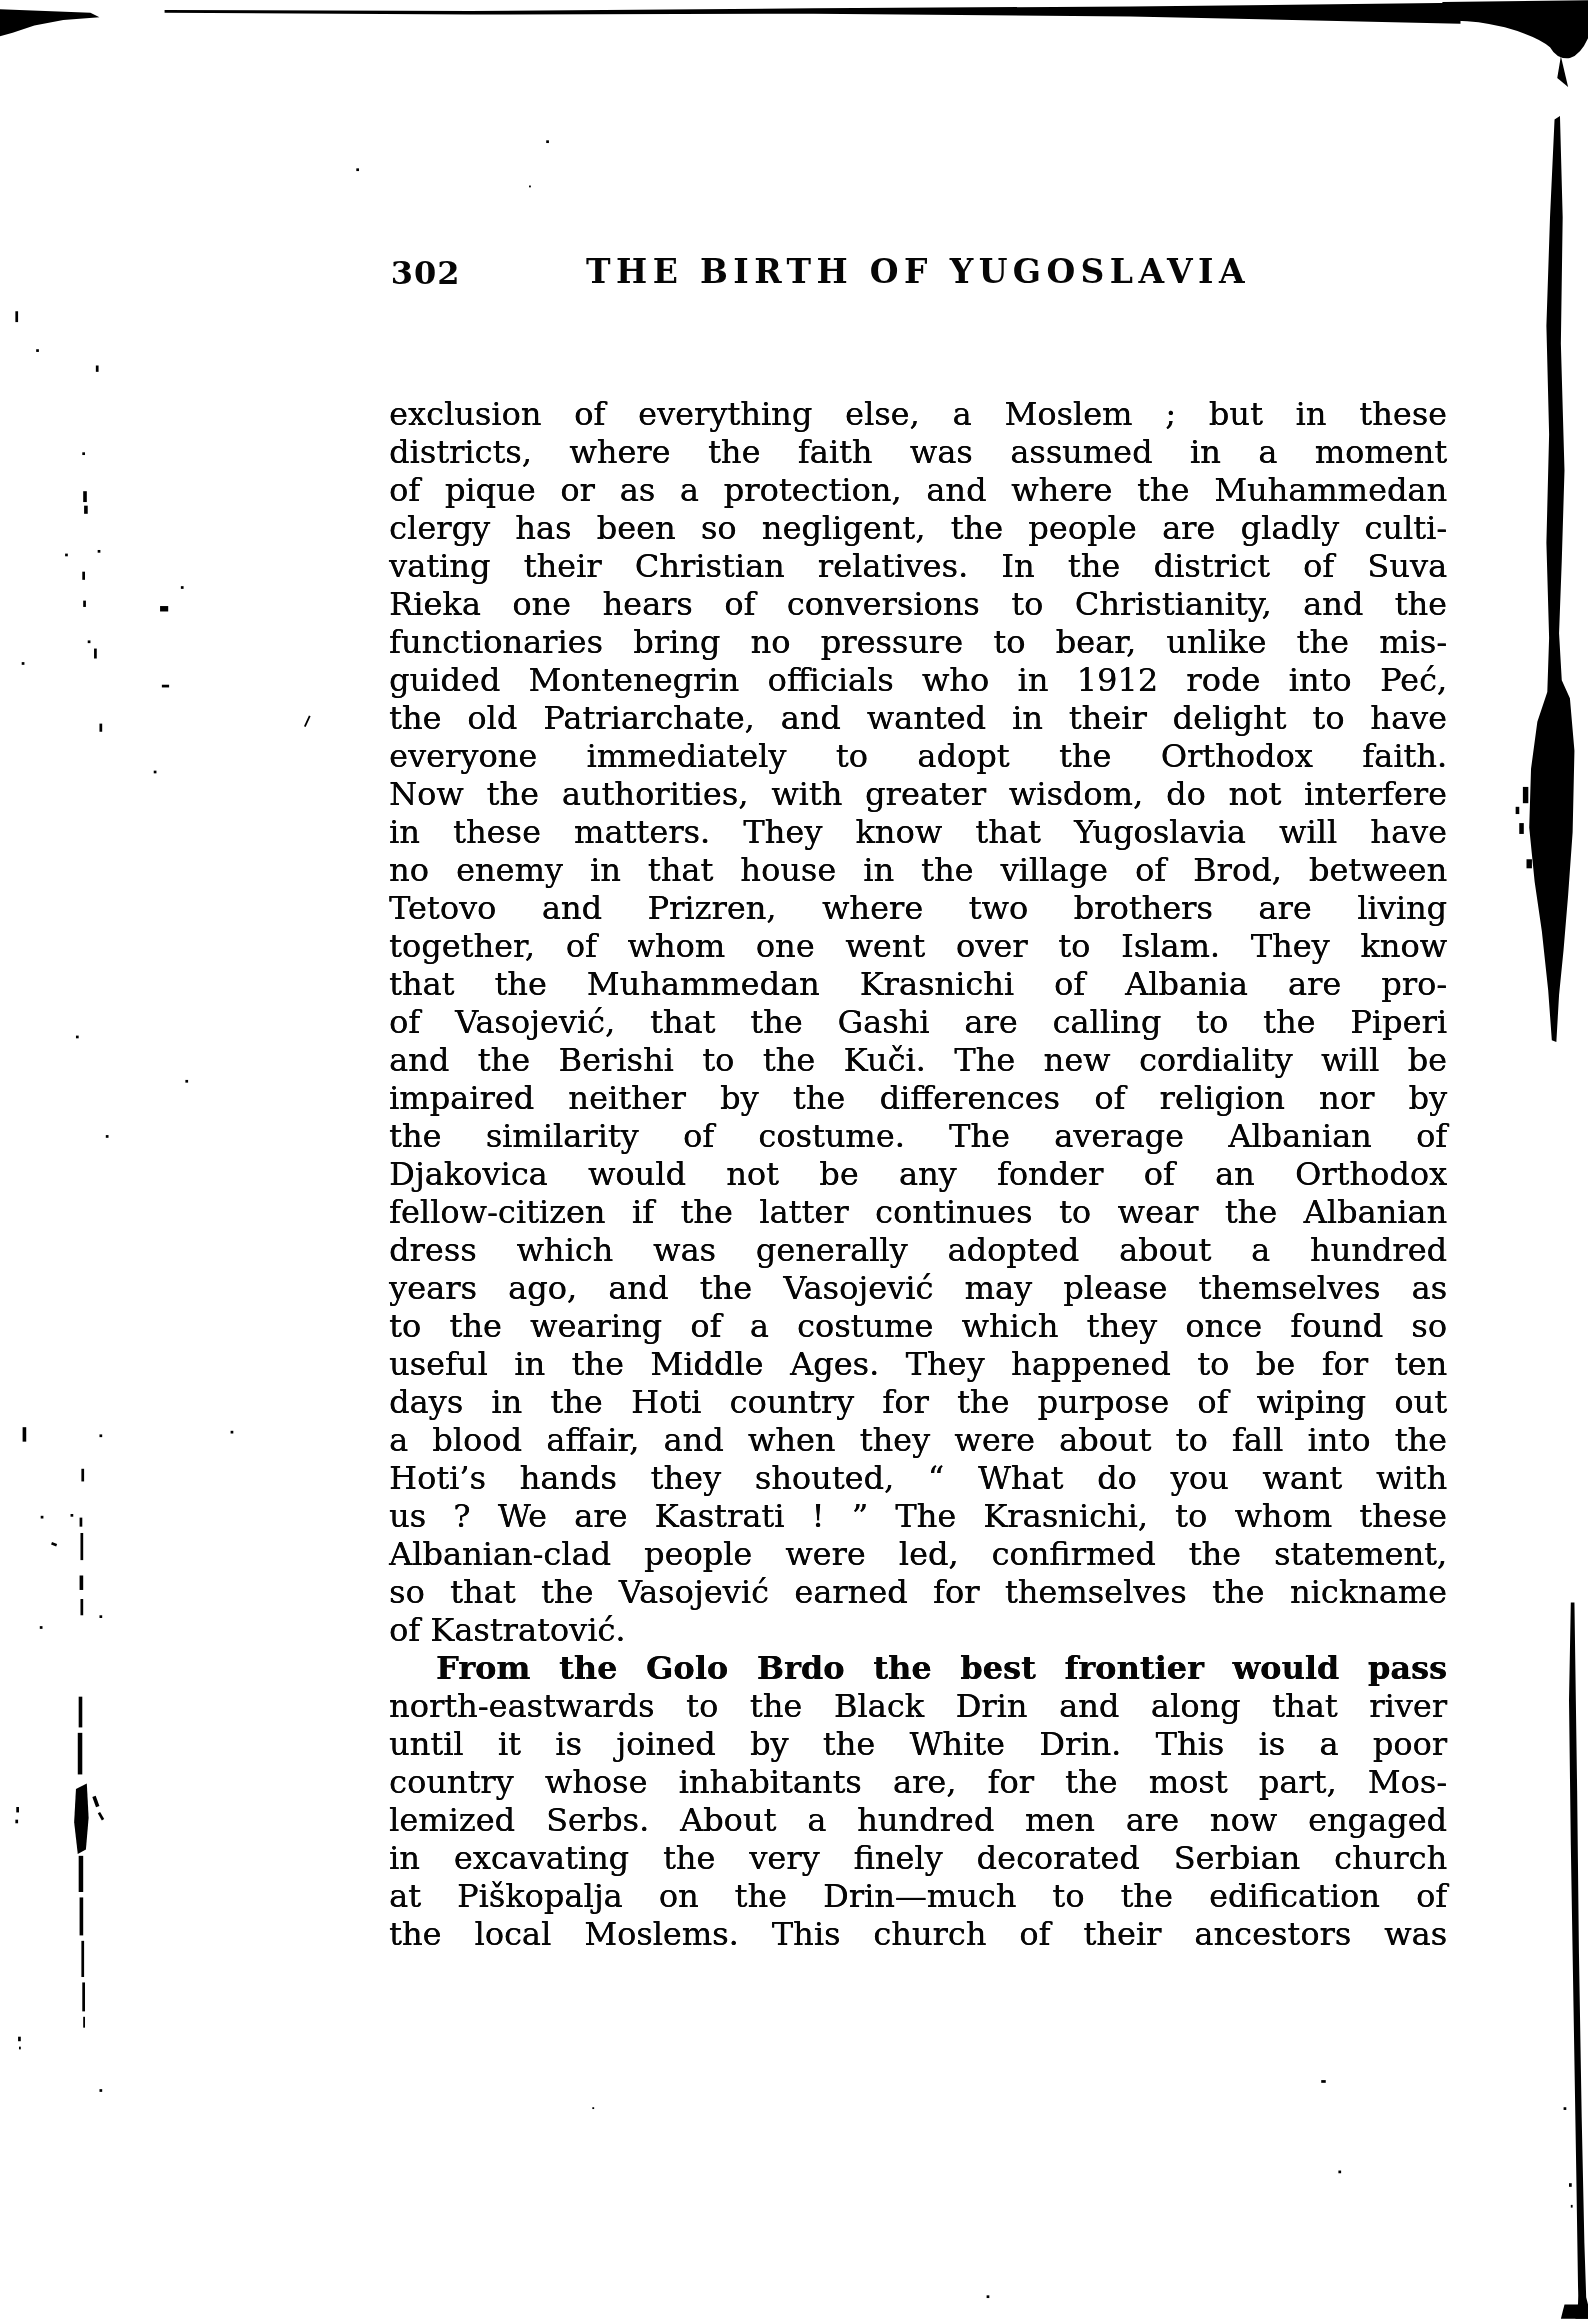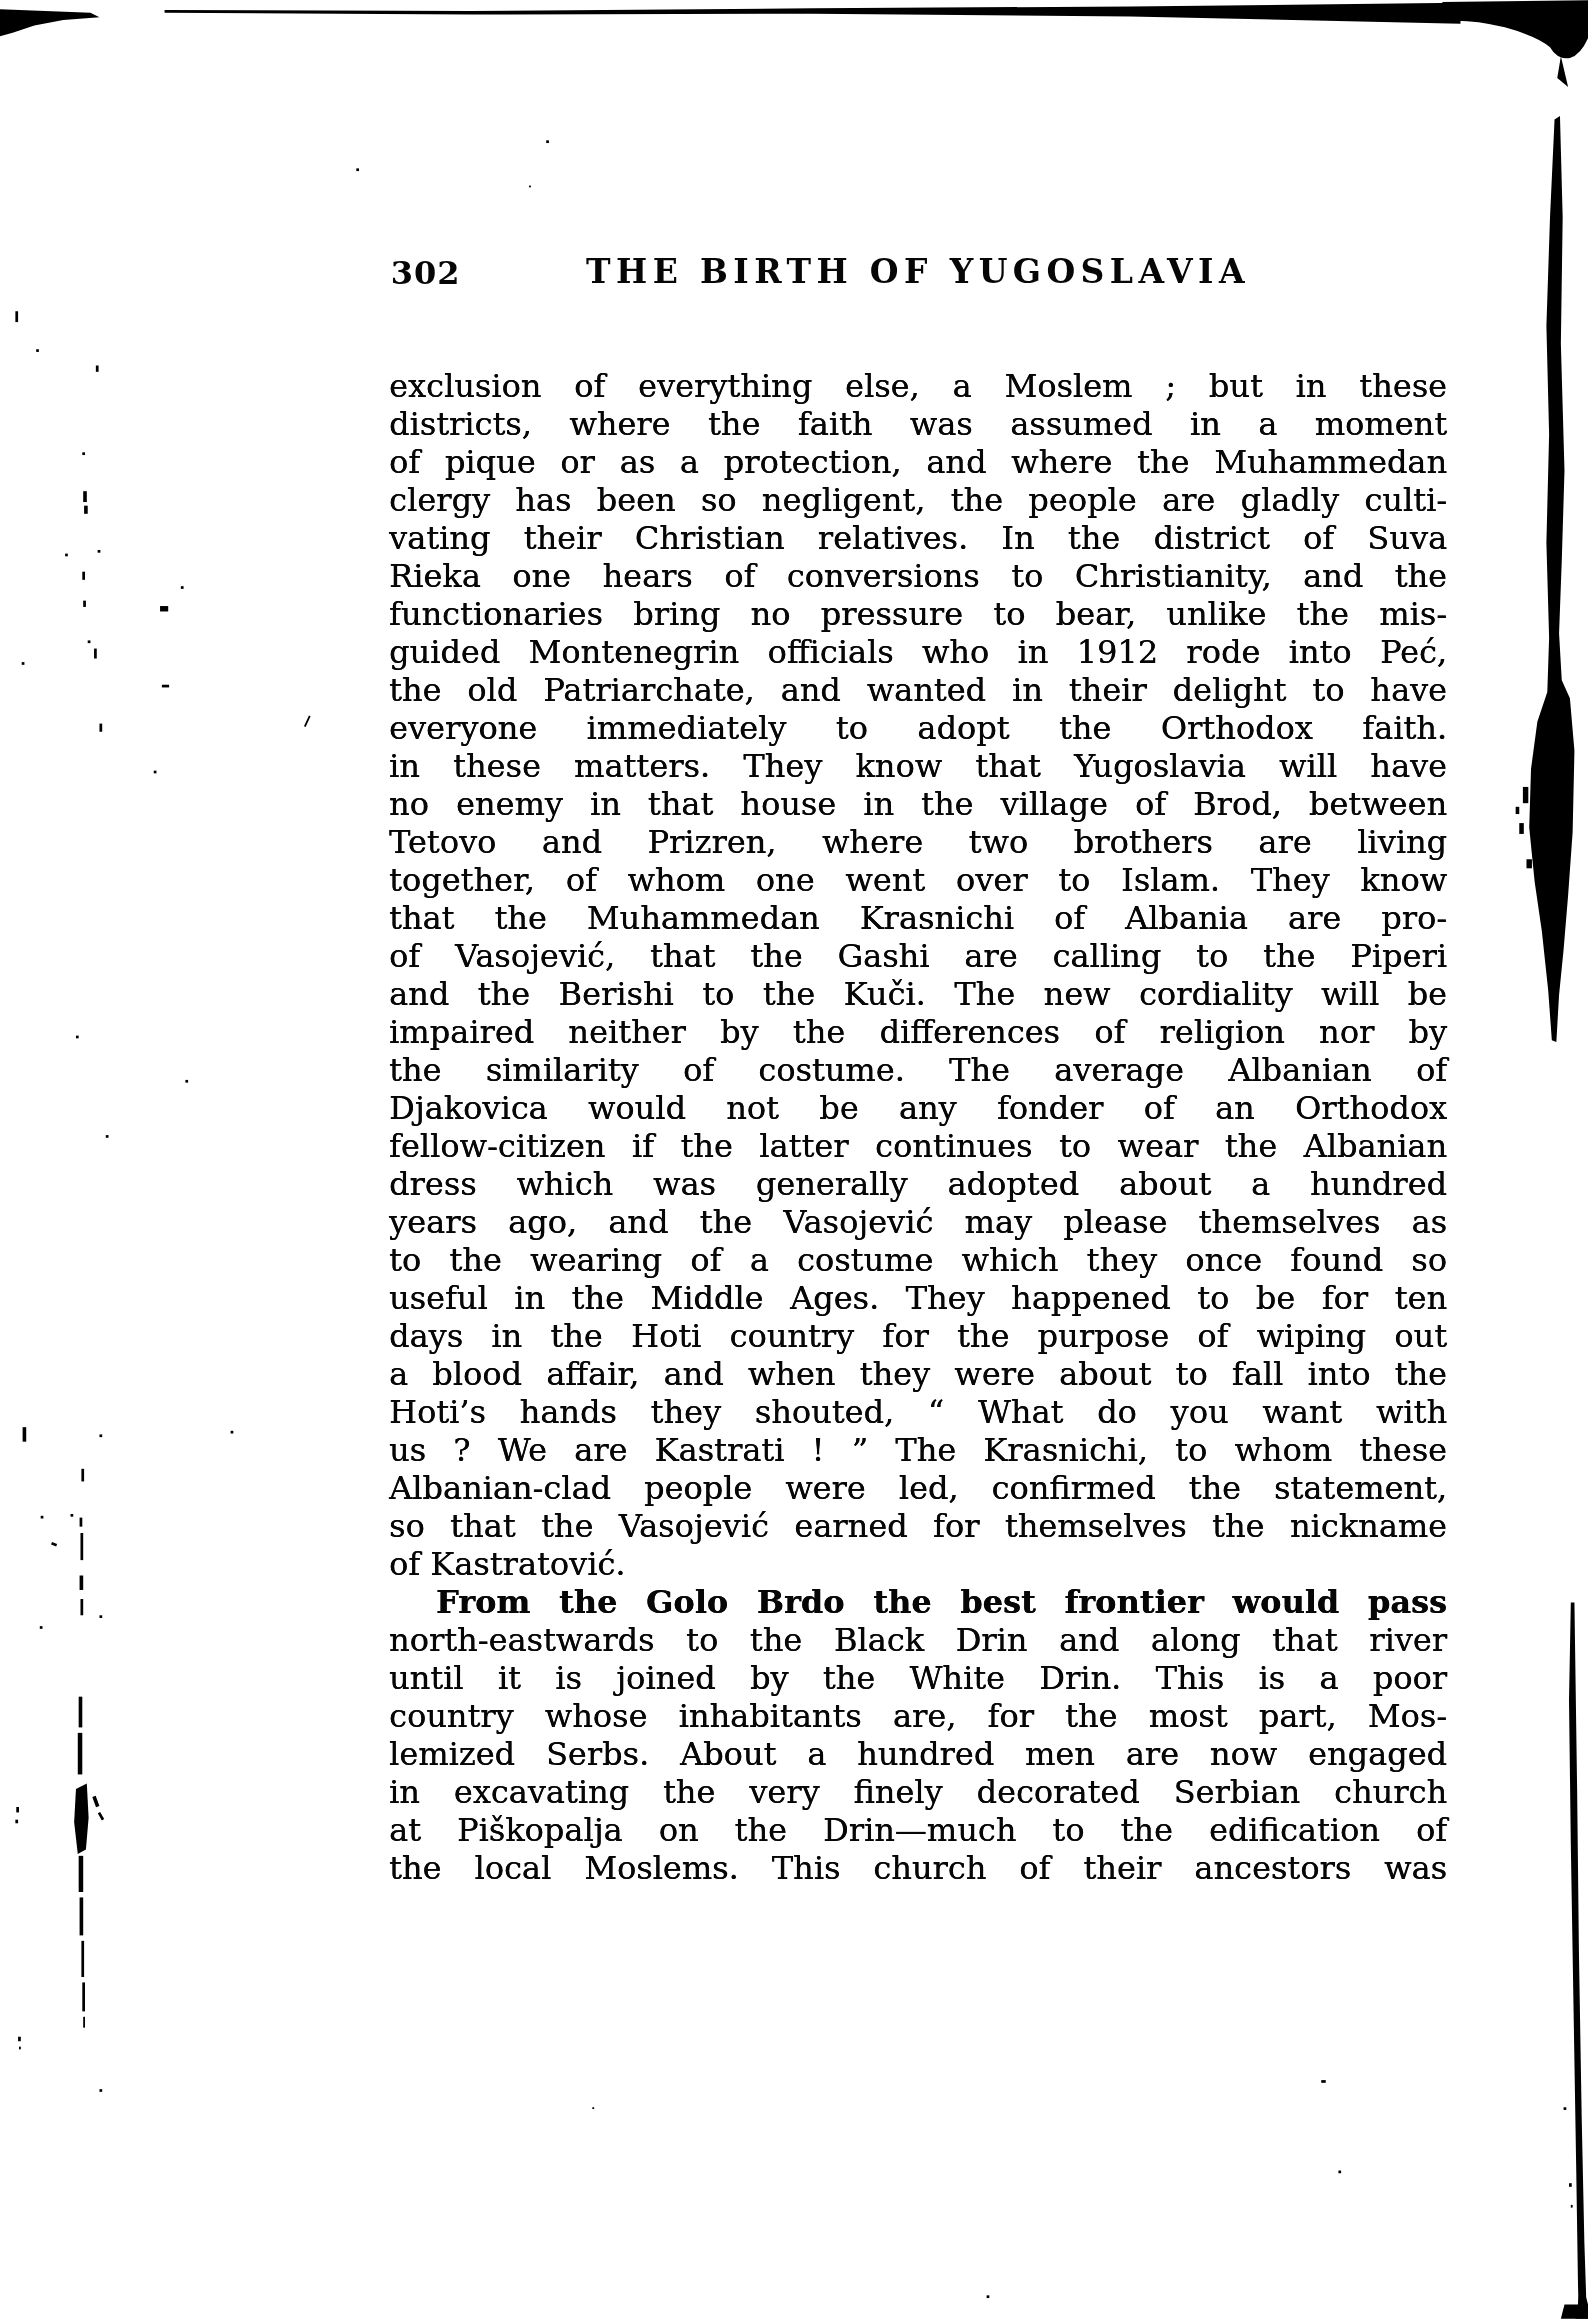--- a/index.html
+++ b/index.html
@@ -18,21 +18,21 @@
   .page-number {
     position:absolute; left:1.8px; top:1.8px;
     font-size:32px; font-weight:700; letter-spacing:0.9px;
   }
   .running-title {
     display:block; text-align:center;
     font-size:33px; font-weight:700; letter-spacing:5.4px;
     white-space:nowrap;
     margin-top:42px;
   }
-  .body-text { margin-top:75px; }
+  .body-text { margin-top:103px; }
   .line {
     font-size:32px; line-height:38px;
     text-align:justify; text-align-last:justify;
     text-shadow:0.3px 0 0 currentColor;
   }
   .line.no-just { text-align-last:left; }
   .line.indent { padding-left:47px;font-weight:bold; }
 </style>
 </head>
 <body>
@@ -136,20 +136,21 @@
         <div class="line">exclusion of everything else, a Moslem ; but in these</div>
         <div class="line">districts, where the faith was assumed in a moment</div>
         <div class="line">of pique or as a protection, and where the Muhammedan</div>
         <div class="line">clergy has been so negligent, the people are gladly culti-</div>
         <div class="line">vating their Christian relatives.  In the district of Suva</div>
         <div class="line">Rieka one hears of conversions to Christianity, and the</div>
         <div class="line">functionaries bring no pressure to bear, unlike the mis-</div>
         <div class="line">guided Montenegrin officials who in 1912 rode into Peć,</div>
         <div class="line">the old Patriarchate, and wanted in their delight to have</div>
         <div class="line">everyone immediately to adopt the Orthodox faith.</div>
+        <div class="line">Now the authorities, with greater wisdom, do not interfere</div>
         <div class="line">in these matters.  They know that Yugoslavia will have</div>
         <div class="line">no enemy in that house in the village of Brod, between</div>
         <div class="line">Tetovo and Prizren, where two brothers are living</div>
         <div class="line">together, of whom one went over to Islam.  They know</div>
         <div class="line">that the Muhammedan Krasnichi of Albania are pro-</div>
         <div class="line">of Vasojević, that the Gashi are calling to the Piperi</div>
         <div class="line">and the Berishi to the Kuči.  The new cordiality will be</div>
         <div class="line">impaired neither by the differences of religion nor by</div>
         <div class="line">the similarity of costume.  The average Albanian of</div>
         <div class="line">Djakovica would not be any fonder of an Orthodox</div>

